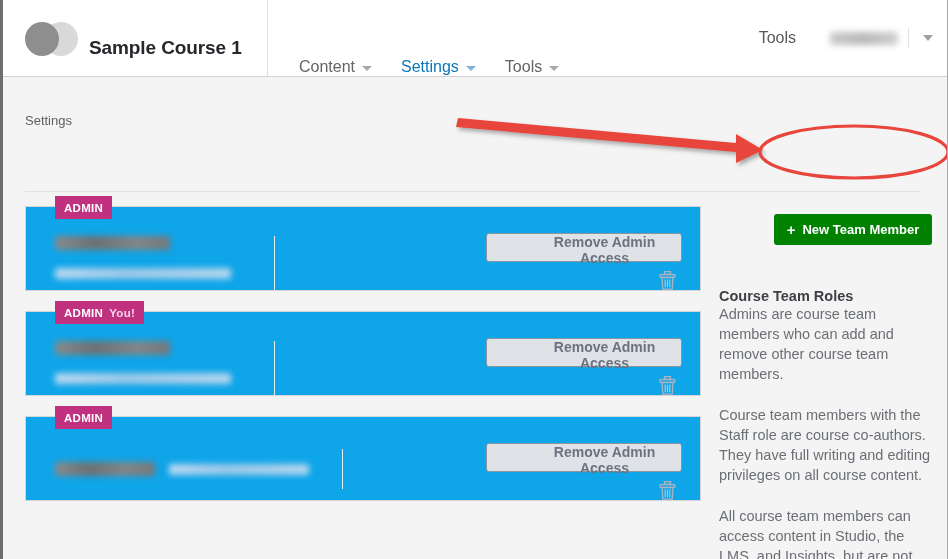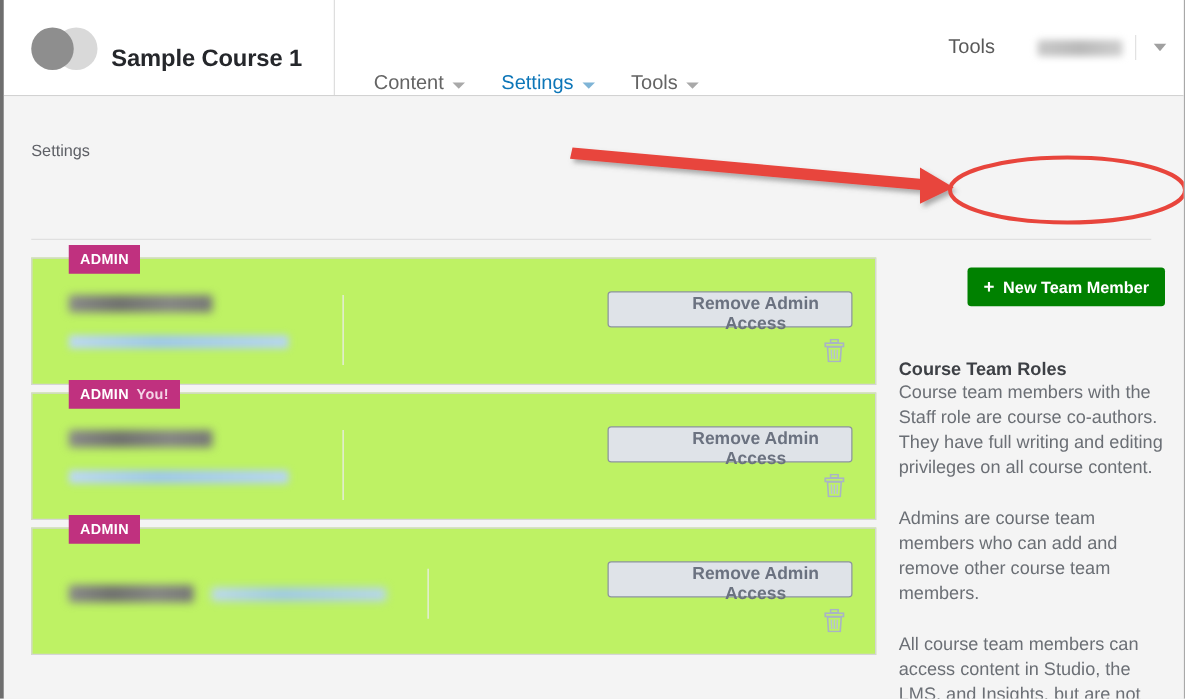--- a/index.html
+++ b/index.html
@@ -200,24 +200,24 @@
     gap: 7px;
   }
   .plus-glyph { font-size: 15px; font-weight: bold; line-height: 1; }
 
   
   .cards { position: absolute; left: 22px; top: 129px; width: 676px; }
 
   .member-card {
     position: relative;
     width: 676px;
-    height: 102px;
-    background: #bef264;
+    height: 85px;
+    background: #0ea5e9;
     border: 1px solid #d5d5d5;
-    margin-bottom: 6px;
+    margin-bottom: 20px;
   }
 
   .role-badge {
     position: absolute;
     left: 29px; top: -11px;
     height: 23px;
     background: #c0317f;
     color: #ffffff;
     font-size: 11.5px;
     font-weight: bold;
@@ -440,22 +440,22 @@
               <line x1="10.9" y1="8.6" x2="10.7" y2="16.2" stroke="#b7c2d1" stroke-width="1.2"></line>
             </svg>
           </button>
         </div>
       </div>
 
     </div>
 
     <div class="side-help">
       <h3>Course Team Roles</h3>
+      <p>Admins are course team members who can add and remove other course team members.</p>
       <p>Course team members with the Staff role are course co-authors. They have full writing and editing privileges on all course content.</p>
-      <p>Admins are course team members who can add and remove other course team members.</p>
       <p>All course team members can access content in Studio, the LMS, and Insights, but are not automatically enrolled in the course.</p>
     </div>
 
   </div>
 
   <svg class="anno-layer" viewBox="0 0 948 559">
     <defs>
       <filter id="annoShadow" x="-20%" y="-20%" width="160%" height="160%">
         <feDropShadow dx="2.5" dy="3" stdDeviation="2.2" flood-color="#6b6b6b" flood-opacity="0.55"></feDropShadow>
       </filter>

